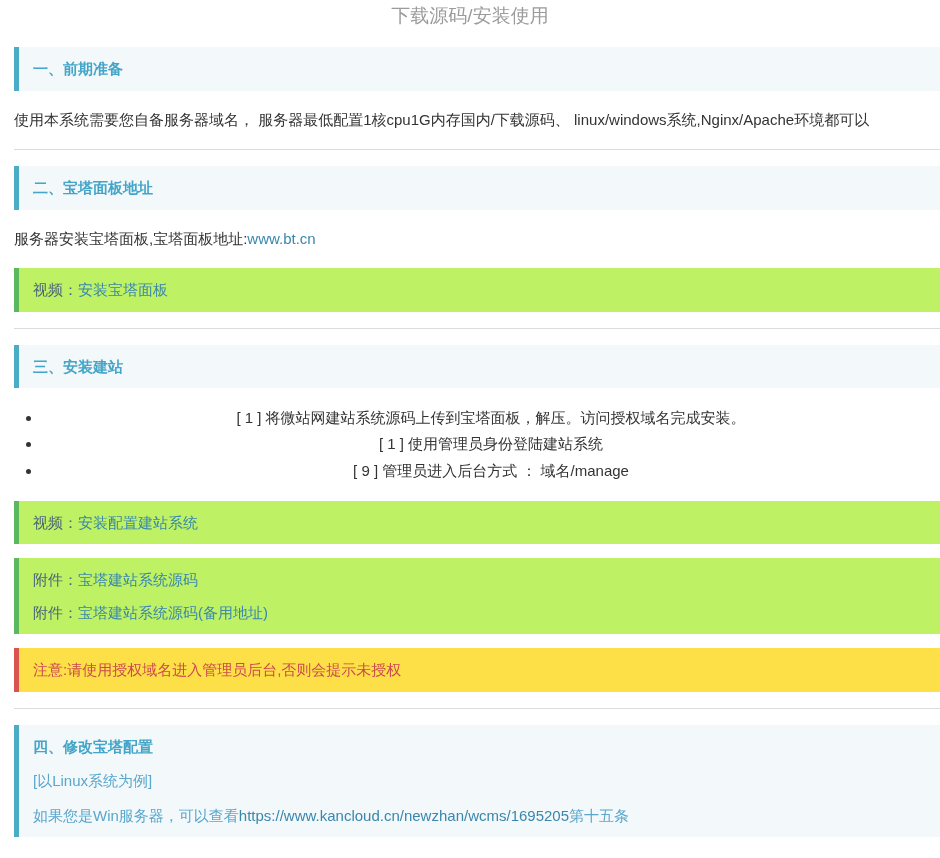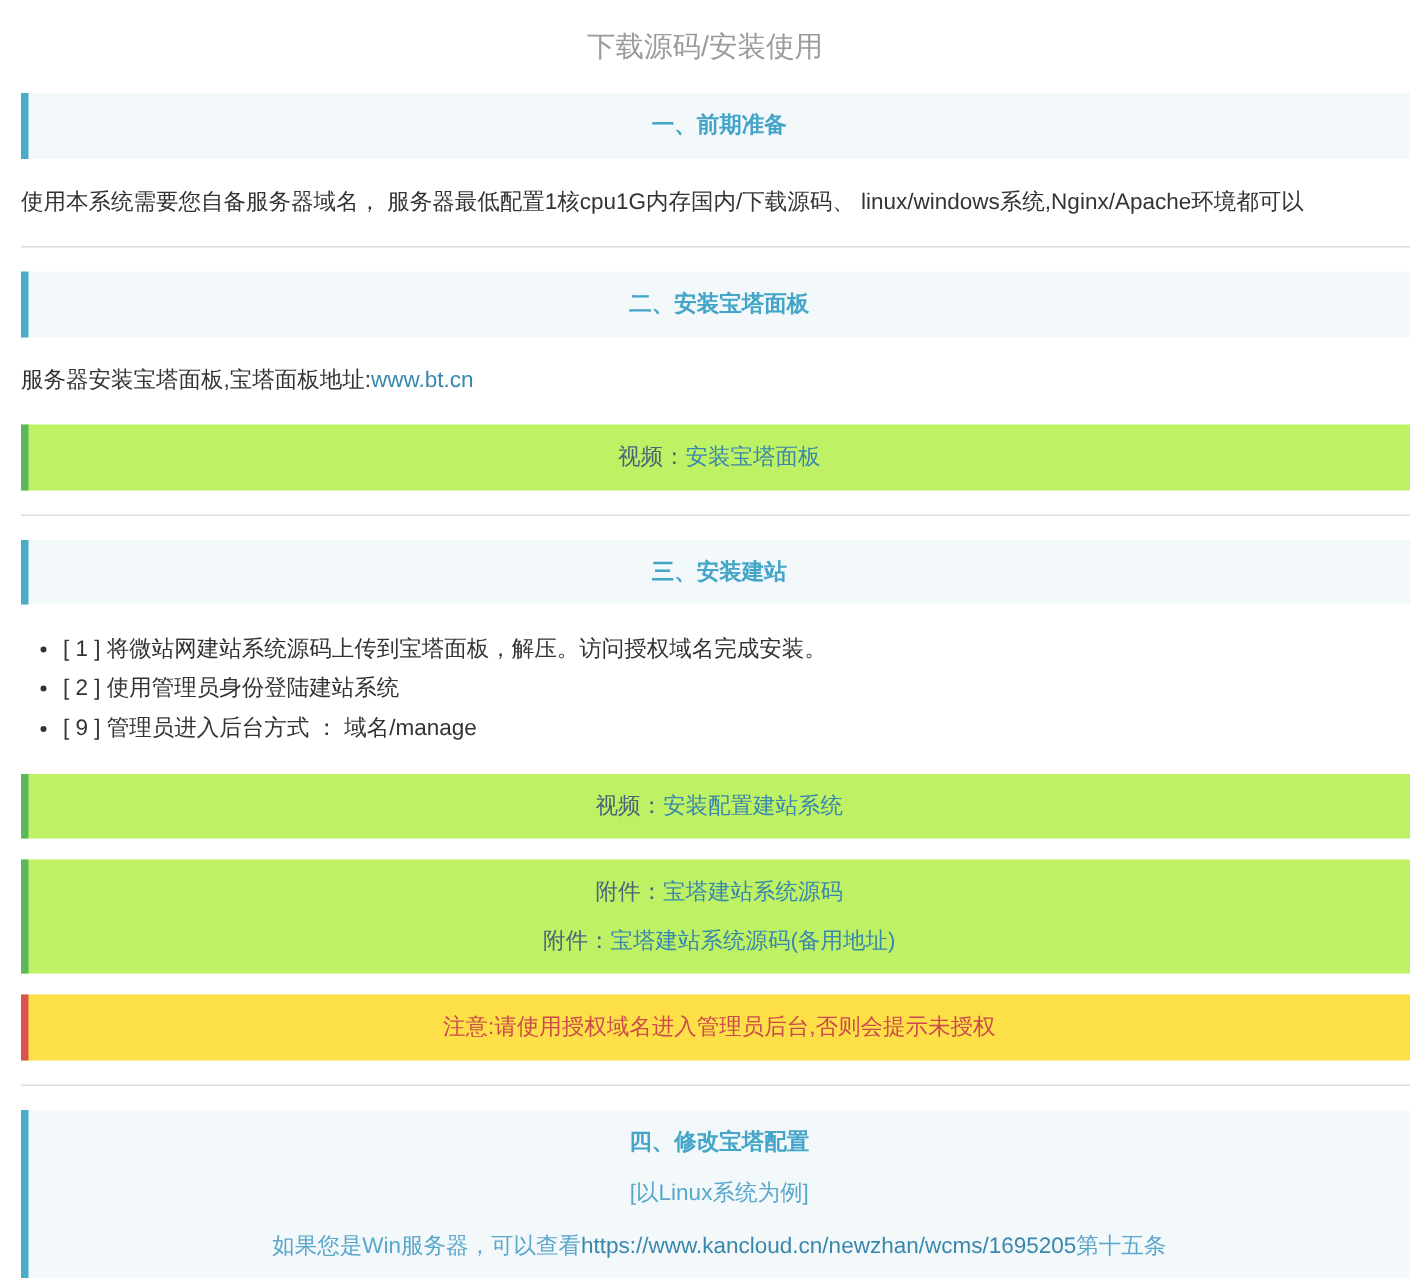--- a/index.html
+++ b/index.html
@@ -8,53 +8,52 @@
     background: #ffffff;
     font-family: "Liberation Sans", "DejaVu Sans", sans-serif;
     color: #333333;
     font-size: 15px;
   }
   .wrap { width: 940px; }
   .doc-title {
     text-align: center;
     color: #9b9b9b;
     font-size: 19px;
-    padding-top: 18px;
+    padding-top: 3px;
     margin: 0 0 18px 0;
     font-weight: 400;
   }
   .page { margin-left: 14px; }
 
   .callout {
     border-left: 5px solid transparent;
     padding: 12px 14px;
     margin: 14px 0;
     line-height: 1.3;
-    text-align: center;
   }
   .callout.blue  { border-left-color: #4bacc6; background: #f3f8fa; }
   .callout.green { border-left-color: #5cb85c; background: #bef264; }
   .callout.red   { border-left-color: #d9534f; background: #fde047; }
 
   .sec-heading { color: #44a5c8; font-weight: bold; font-size: 15px; }
   .warn-text   { color: #cc4a4d; font-size: 15px; }
   .label       { color: #4e6379; }
   a.link       { color: #3a87ad; text-decoration: none; cursor: pointer; }
   .lightblue   { color: #5aa7cc; }
 
   .body-text { margin: 18px 0; line-height: 1.5; }
 
   hr.divider {
     border: none;
     border-top: 1px solid #dcdcdc;
     margin: 16px 0;
   }
 
   ul.steps { margin: 20px 0; padding-left: 28px; }
-  ul.steps li { margin: 6px 0; line-height: 1.35; }
+  ul.steps li { margin: 6px 0; line-height: 1.35; text-align: center; }
   ul.steps li .sub { margin-top: 13px; }
 
   .callout .row { line-height: 1.3; }
   .callout .row + .row { margin-top: 13px; }
 
   .callout.multi .heading { margin-bottom: 15px; }
   .callout.multi .subline { margin-top: 15px; line-height: 1.3; }
 </style>
 </head>
 <body>
@@ -67,21 +66,21 @@
 
     <div class="callout blue">
       <span class="sec-heading">一、前期准备</span>
     </div>
 
     <p class="body-text">使用本系统需要您自备服务器域名， 服务器最低配置1核cpu1G内存国内/下载源码、 linux/windows系统,Nginx/Apache环境都可以</p>
 
     <hr class="divider">
 
     <div class="callout blue">
-      <span class="sec-heading">二、安装宝塔面板</span>
+      <span class="sec-heading">二、宝塔面板地址</span>
     </div>
 
     <p class="body-text">
       <span>服务器安装宝塔面板,宝塔面板地址:</span><a class="link" href="#">www.bt.cn</a>
     </p>
 
     <div class="callout green">
       <span class="label">视频：</span><a class="link" href="#">安装宝塔面板</a>
     </div>
 
@@ -89,21 +88,21 @@
 
     <div class="callout blue">
       <span class="sec-heading">三、安装建站</span>
     </div>
 
     <ul class="steps">
       <li>
         <span>[ 1 ] 将微站网建站系统源码上传到宝塔面板，解压。访问授权域名完成安装。</span>
       </li>
       <li>
-        <div>[ 2 ] 使用管理员身份登陆建站系统</div>
+        <div>[ 1 ] 使用管理员身份登陆建站系统</div>
       </li>
       <li>
         <span>[ 9 ] 管理员进入后台方式 ： 域名/manage</span>
       </li>
     </ul>
 
     <div class="callout green">
       <span class="label">视频：</span><a class="link" href="#">安装配置建站系统</a>
     </div>
 

